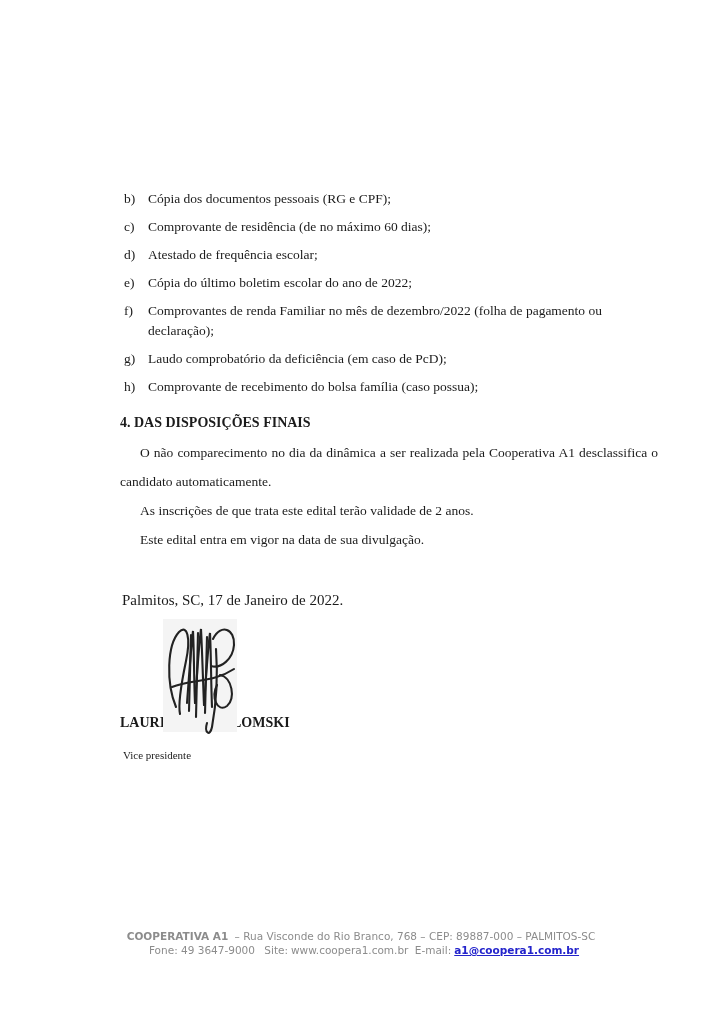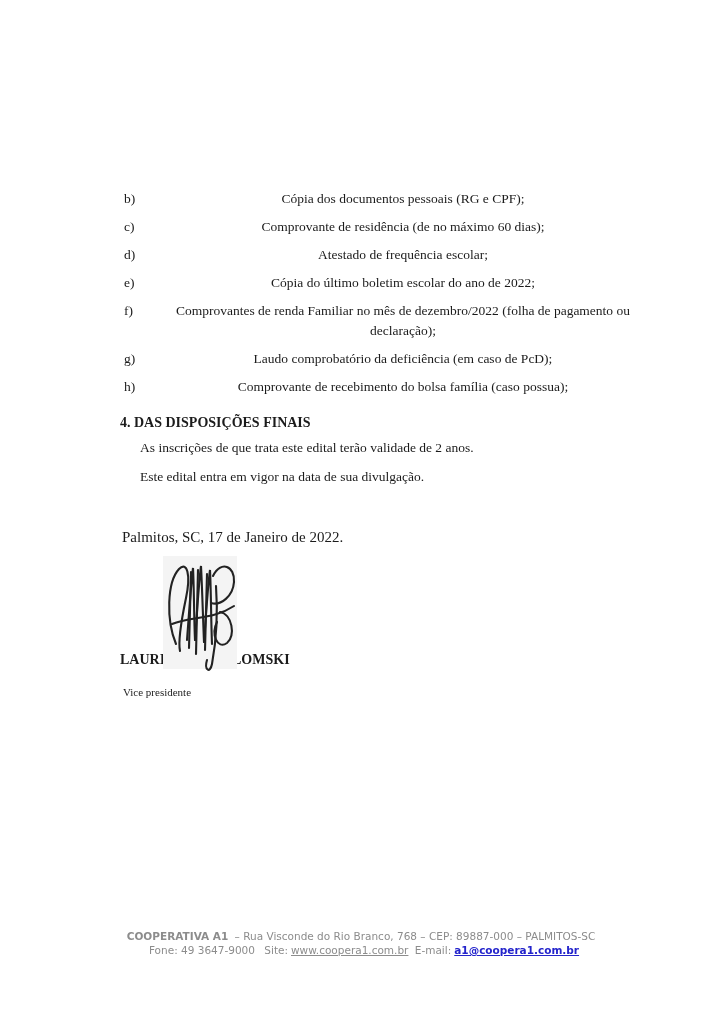--- a/index.html
+++ b/index.html
@@ -24,21 +24,21 @@
     display: flex;
     line-height: 20px;
     font-size: 13.5px;
     margin-bottom: 8px;
   }
   .doc-item .letter {
     flex: none;
     width: 24px;
     margin-left: 4px;
   }
-  .doc-item .itext { flex: 1; text-align: center; }
+  .doc-item .itext { flex: 1; }
   
   .section-heading {
     margin: 16px 0 0 0;
     font-size: 14px;
     font-weight: bold;
     line-height: 20px;
   }
   
   .para { margin: 0; }
   .para-first { margin-top: 5px; }
@@ -88,21 +88,20 @@
     width: 725px;
     text-align: center;
     font-family: "DejaVu Sans", "Liberation Sans", sans-serif;
     font-size: 10.5px;
     line-height: 14px;
     color: #8c8c8c;
   }
   .page-footer .org { font-weight: bold; }
   .footer-link {
     color: #8c8c8c;
-    text-decoration: underline;
     cursor: pointer;
   }
   .footer-email {
     color: #2323cb;
     font-weight: bold;
     text-decoration: underline;
     cursor: pointer;
     text-align: center;
   }
   .fseg { margin: 8px 3px; text-align: center; }
@@ -139,20 +138,24 @@
         <span class="itext">Laudo comprobatório da deficiência (em caso de PcD);</span>
       </div>
       <div class="doc-item">
         <span class="letter">h)</span>
         <span class="itext">Comprovante de recebimento do bolsa família (caso possua);</span>
       </div>
     </div>
 
     <h2 class="section-heading">4. DAS DISPOSIÇÕES FINAIS</h2>
 
+    <div class="para para-first">
+      <div class="pline indent just">O não comparecimento no dia da dinâmica a ser realizada pela Cooperativa A1 desclassifica o</div>
+      <div class="pline">candidato automaticamente.</div>
+    </div>
     <div class="para">
       <div class="pline indent">As inscrições de que trata este edital terão validade de 2 anos.</div>
     </div>
     <div class="para">
       <div class="pline indent">Este edital entra em vigor na data de sua divulgação.</div>
     </div>
 
     <div class="date-line">Palmitos, SC, 17 de Janeiro de 2022.</div>
 
     <div class="signature-wrap">

